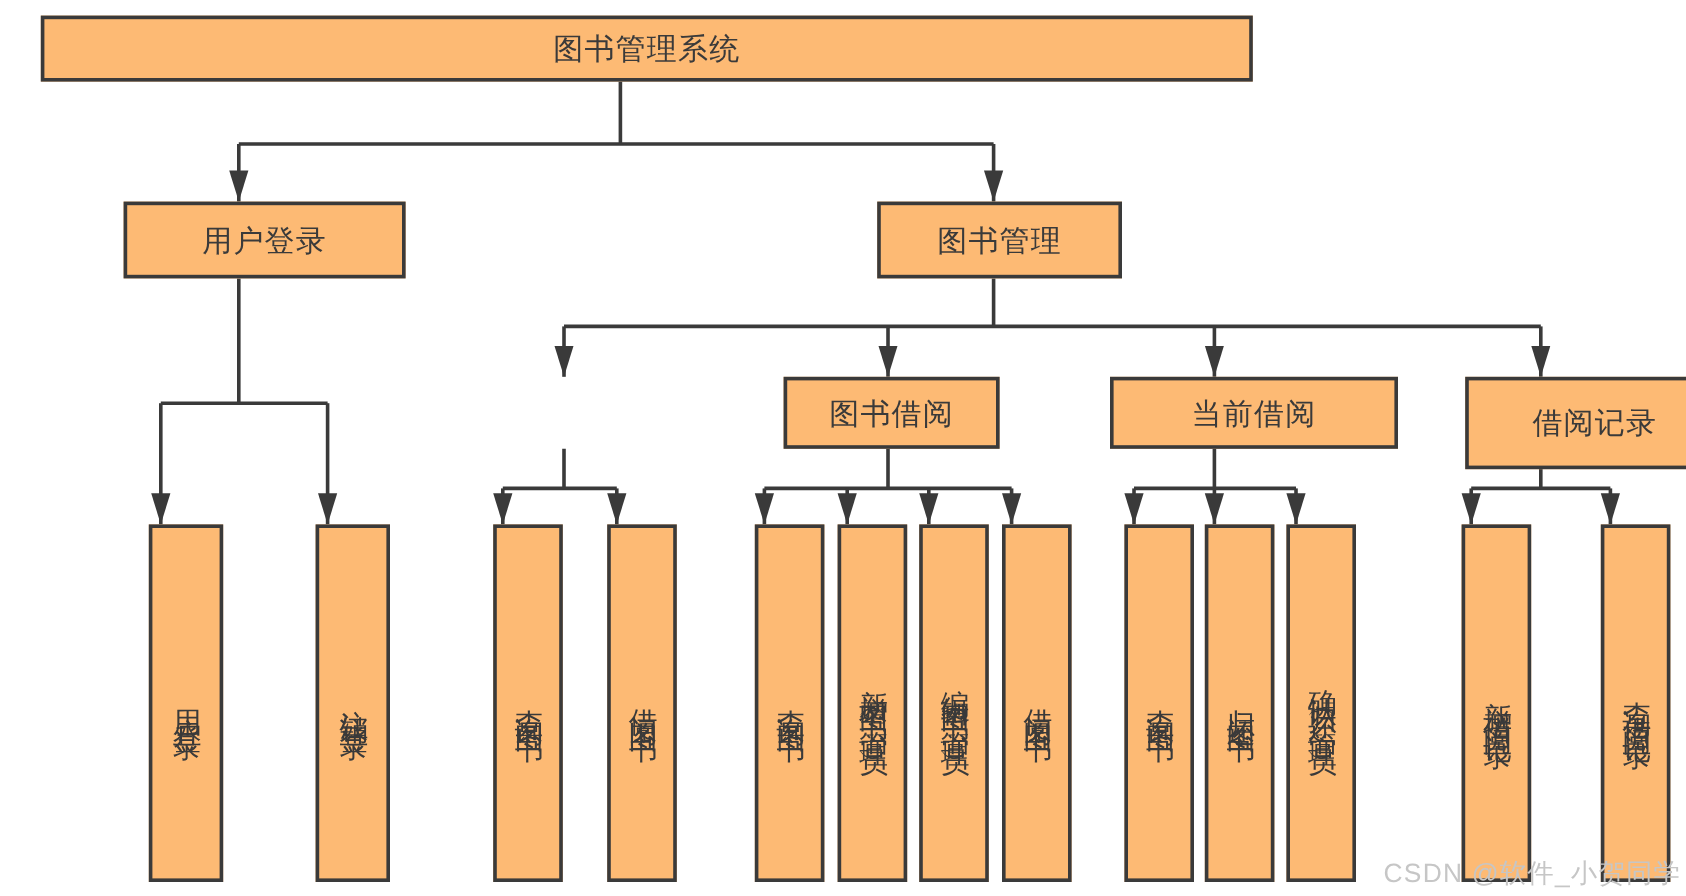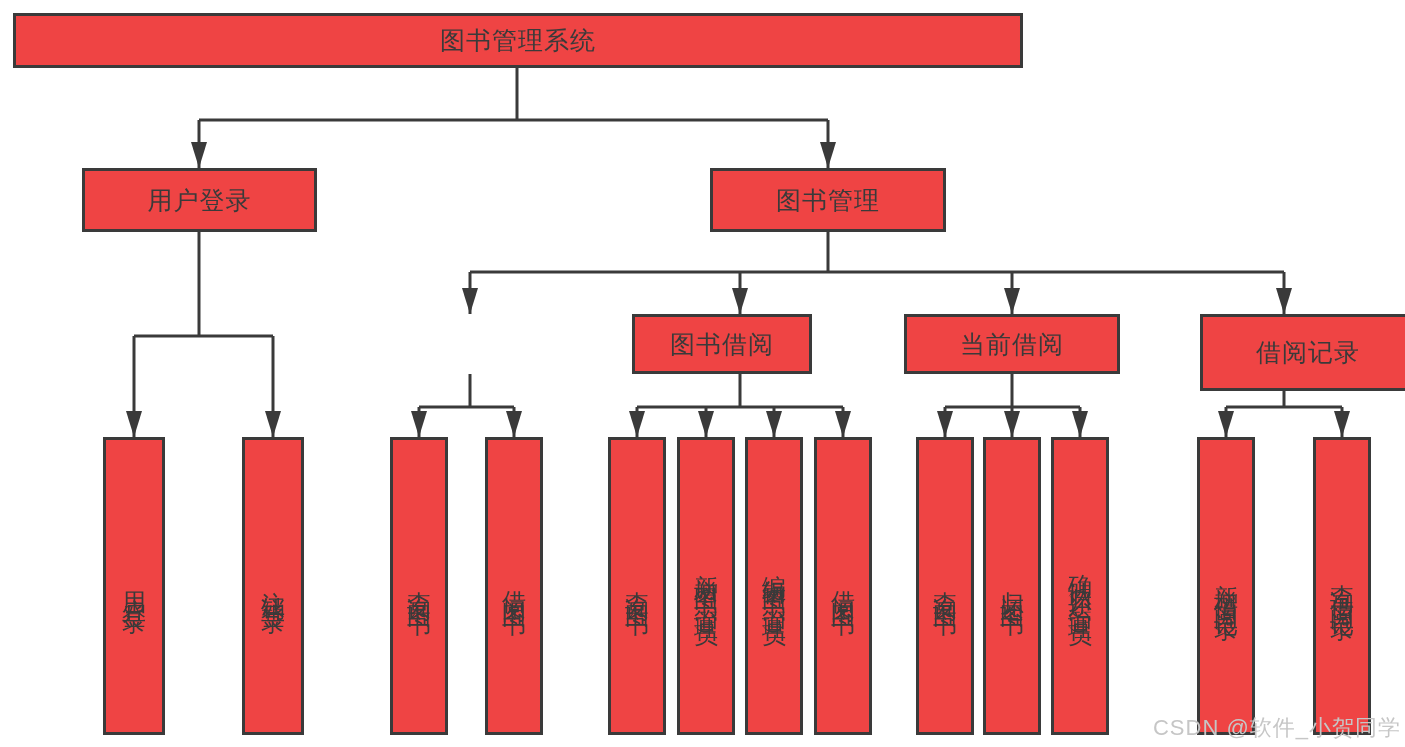--- a/index.html
+++ b/index.html
@@ -3,23 +3,24 @@
 <meta charset="utf-8">
 <style>
   * { margin:0; padding:0; box-sizing:border-box; }
   html,body { background:#ffffff; }
   .canvas {
     position:relative; width:1405px; height:747px; background:#ffffff;
     font-family:"Liberation Sans","DejaVu Sans",sans-serif; overflow:hidden;
   }
   svg.connectors { position:absolute; left:0; top:0; width:1405px; height:747px; }
   .node {
-    position:absolute; border:3px solid #3a3a3a; background:#ef4444;
+    position:absolute; border:3px solid #3a3a3a; background:#fdba74;
     display:flex; align-items:center; justify-content:center;
     color:#3a3a3a;
+    margin-left:21px;
   }
   .h-node { font-size:25px; letter-spacing:1px; white-space:nowrap; }
   .v-node {
     writing-mode:vertical-rl; text-orientation:mixed;
     font-size:24px; letter-spacing:7px; line-height:1;
   }
   .watermark {
     position:absolute; right:4px; bottom:4px; z-index:5;
     font-size:22px; color:#c6c6c6; letter-spacing:1px; white-space:nowrap;
   }
@@ -67,28 +68,28 @@
     </g>
   </svg>
 
   <div class="node h-node" style="left:13px;top:13px;width:1010px;height:55px">
     <span>图书管理系统</span>
   </div>
 
   <div class="node h-node" style="left:82px;top:168px;width:235px;height:64px">
     <span>用户登录</span>
   </div>
-  <div class="node h-node" style="left:710px;top:168px;width:236px;height:64px">
+  <div class="node h-node" style="left:710px;top:168px;width:204px;height:64px">
     <span>图书管理</span>
   </div>
 
   <div class="node h-node" style="left:632px;top:314px;width:180px;height:60px">
     <span>图书借阅</span>
   </div>
-  <div class="node h-node" style="left:904px;top:314px;width:216px;height:60px">
+  <div class="node h-node" style="left:904px;top:314px;width:240px;height:60px">
     <span>当前借阅</span>
   </div>
   <div class="node h-node" style="left:1200px;top:314px;width:216px;height:77px">
     <span>借阅记录</span>
   </div>
 
   <div class="node v-node" style="left:103px;top:437px;width:62px;height:298px">
     <span>用户登录</span>
   </div>
   <div class="node v-node" style="left:242px;top:437px;width:62px;height:298px">

